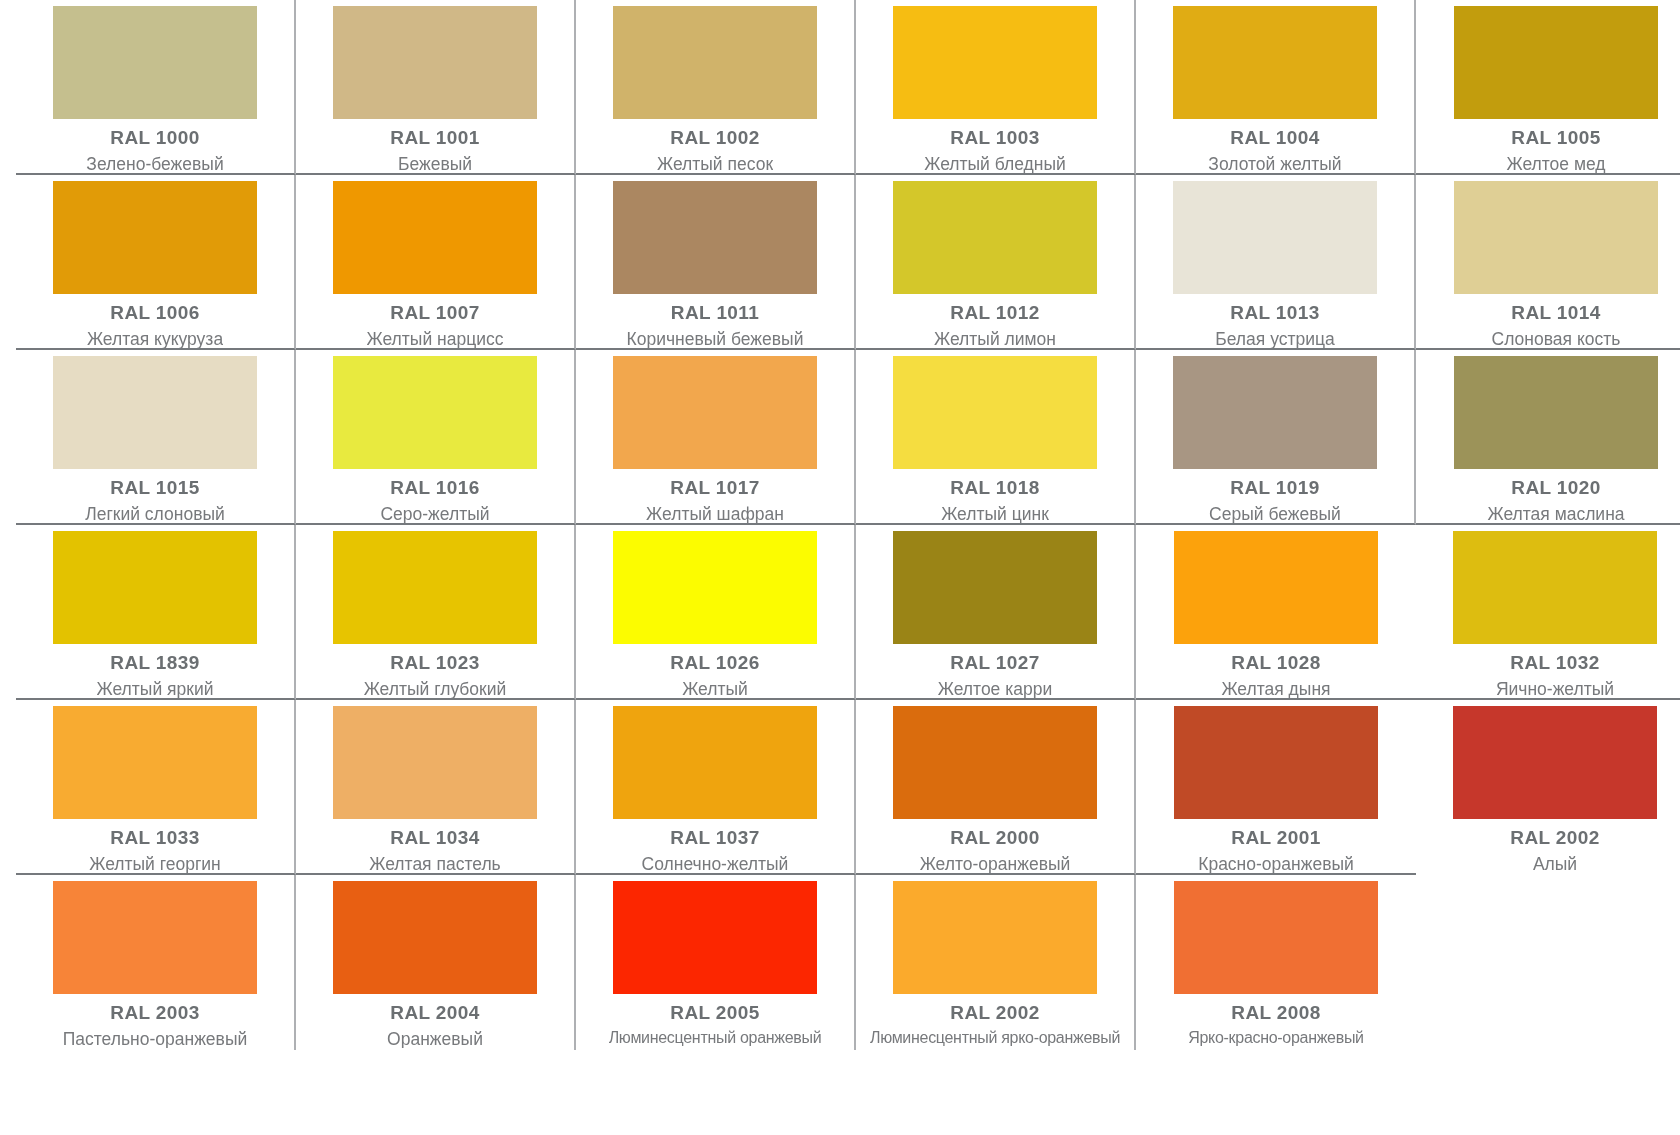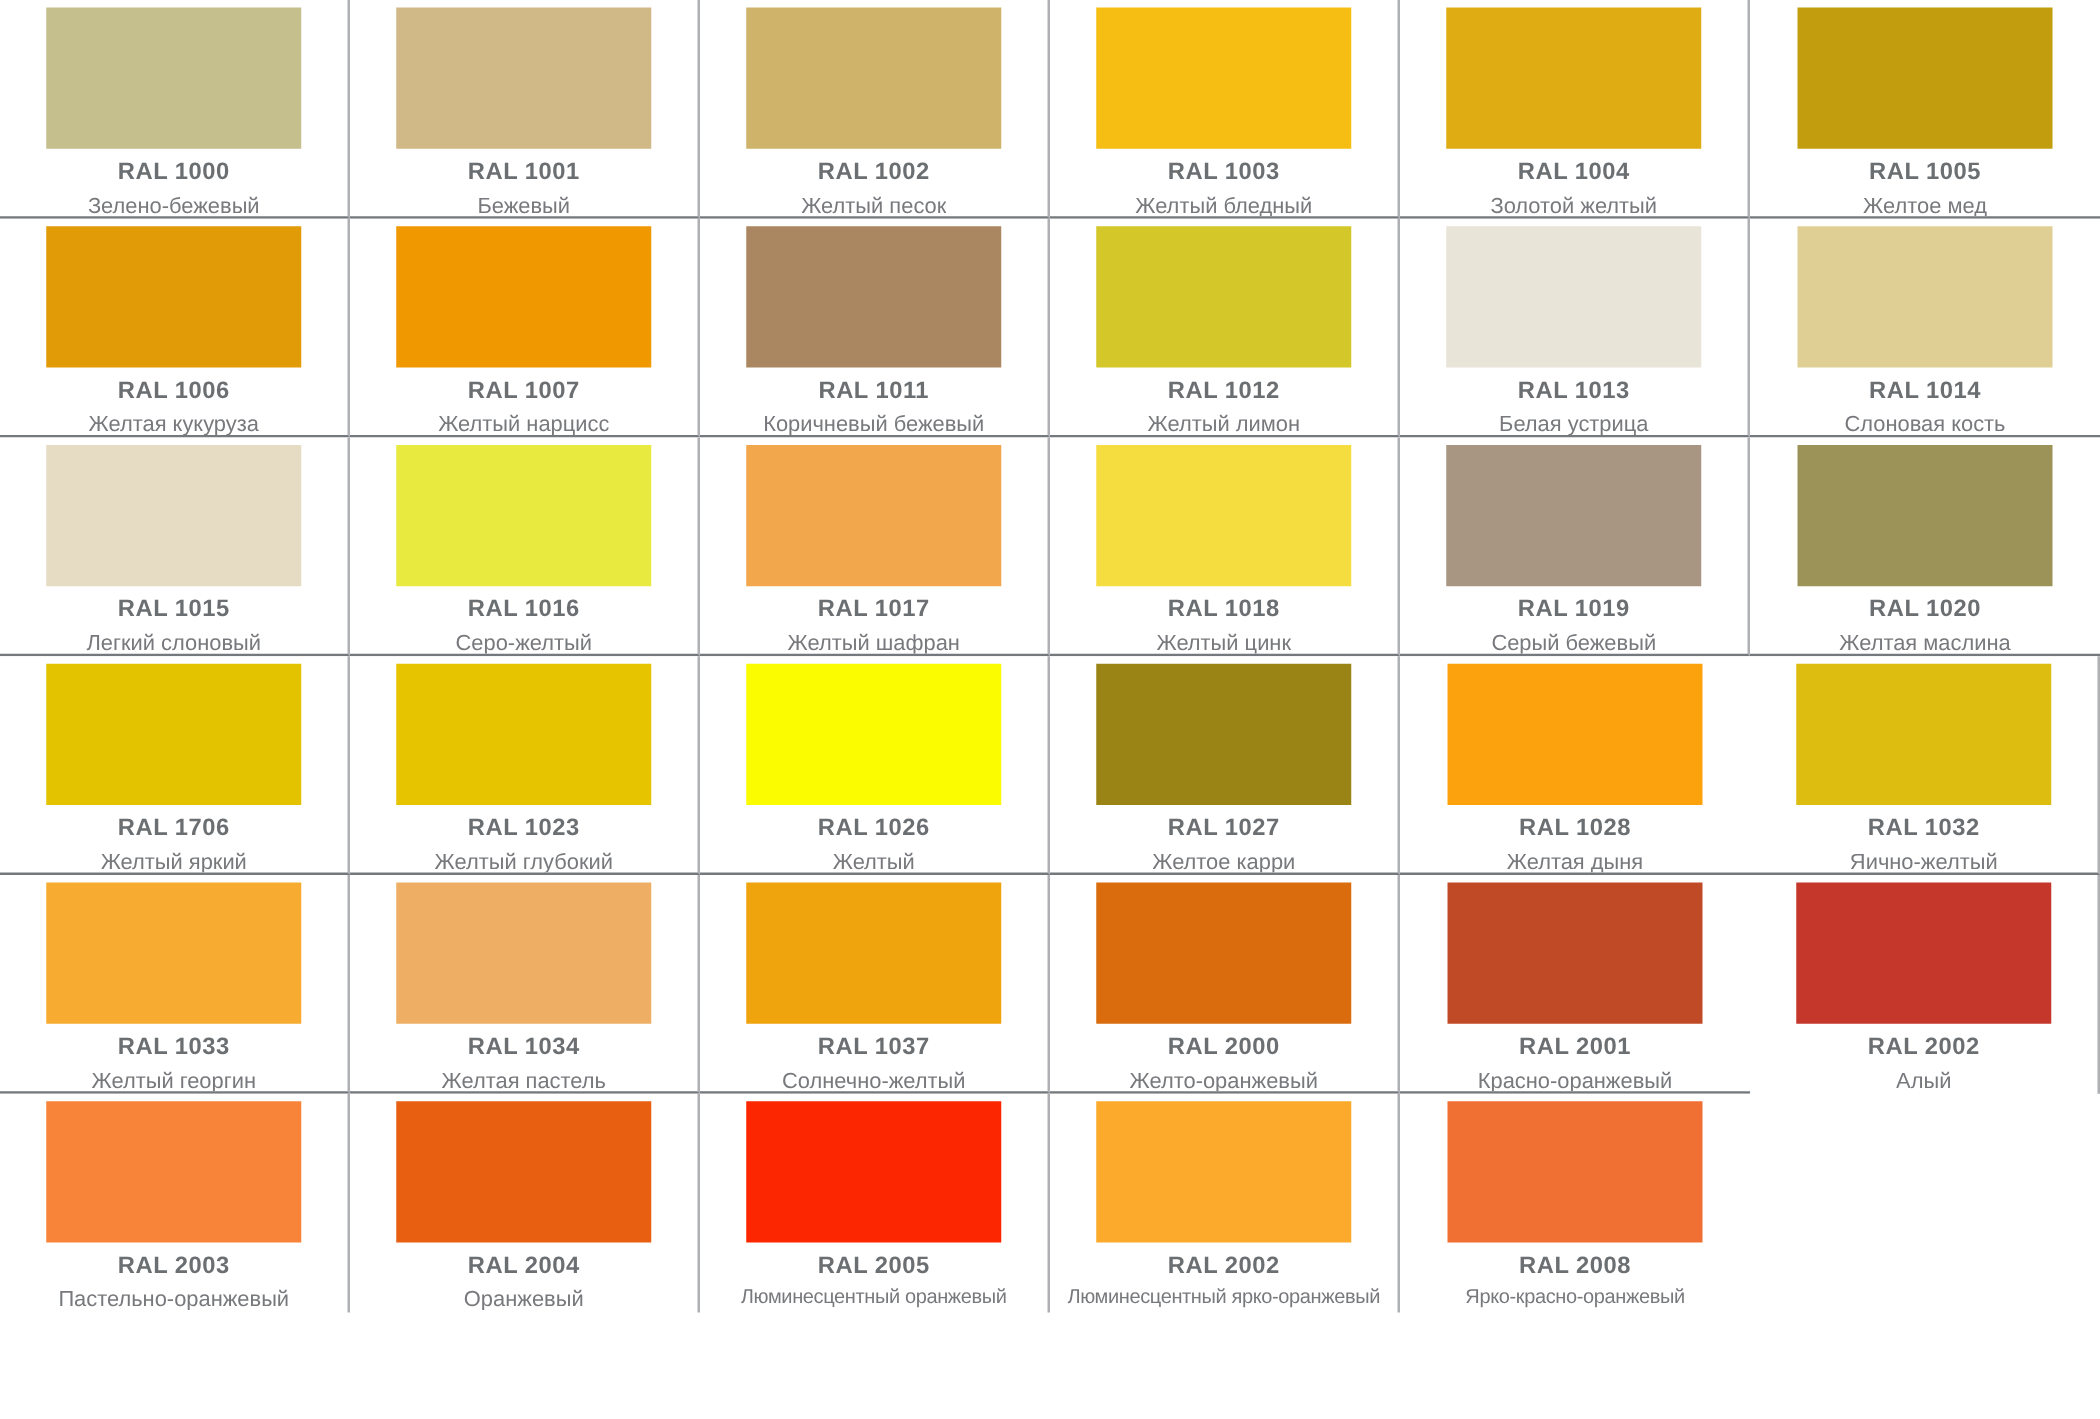--- a/index.html
+++ b/index.html
@@ -14,20 +14,21 @@
     font-family: "Liberation Sans", "DejaVu Sans", sans-serif;
     overflow: hidden;
   }
 
   #ral-grid {
     display: grid;
     grid-template-columns: repeat(6, 280px);
     grid-template-rows: repeat(6, 175px);
     width: 1680px;
     height: 1135px;
+    padding-left: 16px;
   }
 
   .ral-cell {
     position: relative;
     background: #ffffff;
     border-right: 2px solid #aeb0b3;
     border-bottom: 2px solid #75797d;
     padding: 4px 6px 0 6px;
     display: flex;
     flex-direction: column;
@@ -163,21 +164,21 @@
       <div class="ral-code">RAL 1019</div>
       <div class="ral-name">Серый бежевый</div>
     </div>
     <div class="ral-cell last-col">
       <div class="swatch" style="background-color: rgb(156, 147, 89);"></div>
       <div class="ral-code">RAL 1020</div>
       <div class="ral-name">Желтая маслина</div>
     </div>
     <div class="ral-cell">
       <div class="swatch" style="background-color: rgb(227, 194, 0);"></div>
-      <div class="ral-code">RAL 1706</div>
+      <div class="ral-code">RAL 1839</div>
       <div class="ral-name">Желтый яркий</div>
     </div>
     <div class="ral-cell">
       <div class="swatch" style="background-color: rgb(231, 196, 0);"></div>
       <div class="ral-code">RAL 1023</div>
       <div class="ral-name">Желтый глубокий</div>
     </div>
     <div class="ral-cell">
       <div class="swatch" style="background-color: rgb(252, 252, 0);"></div>
       <div class="ral-code">RAL 1026</div>

